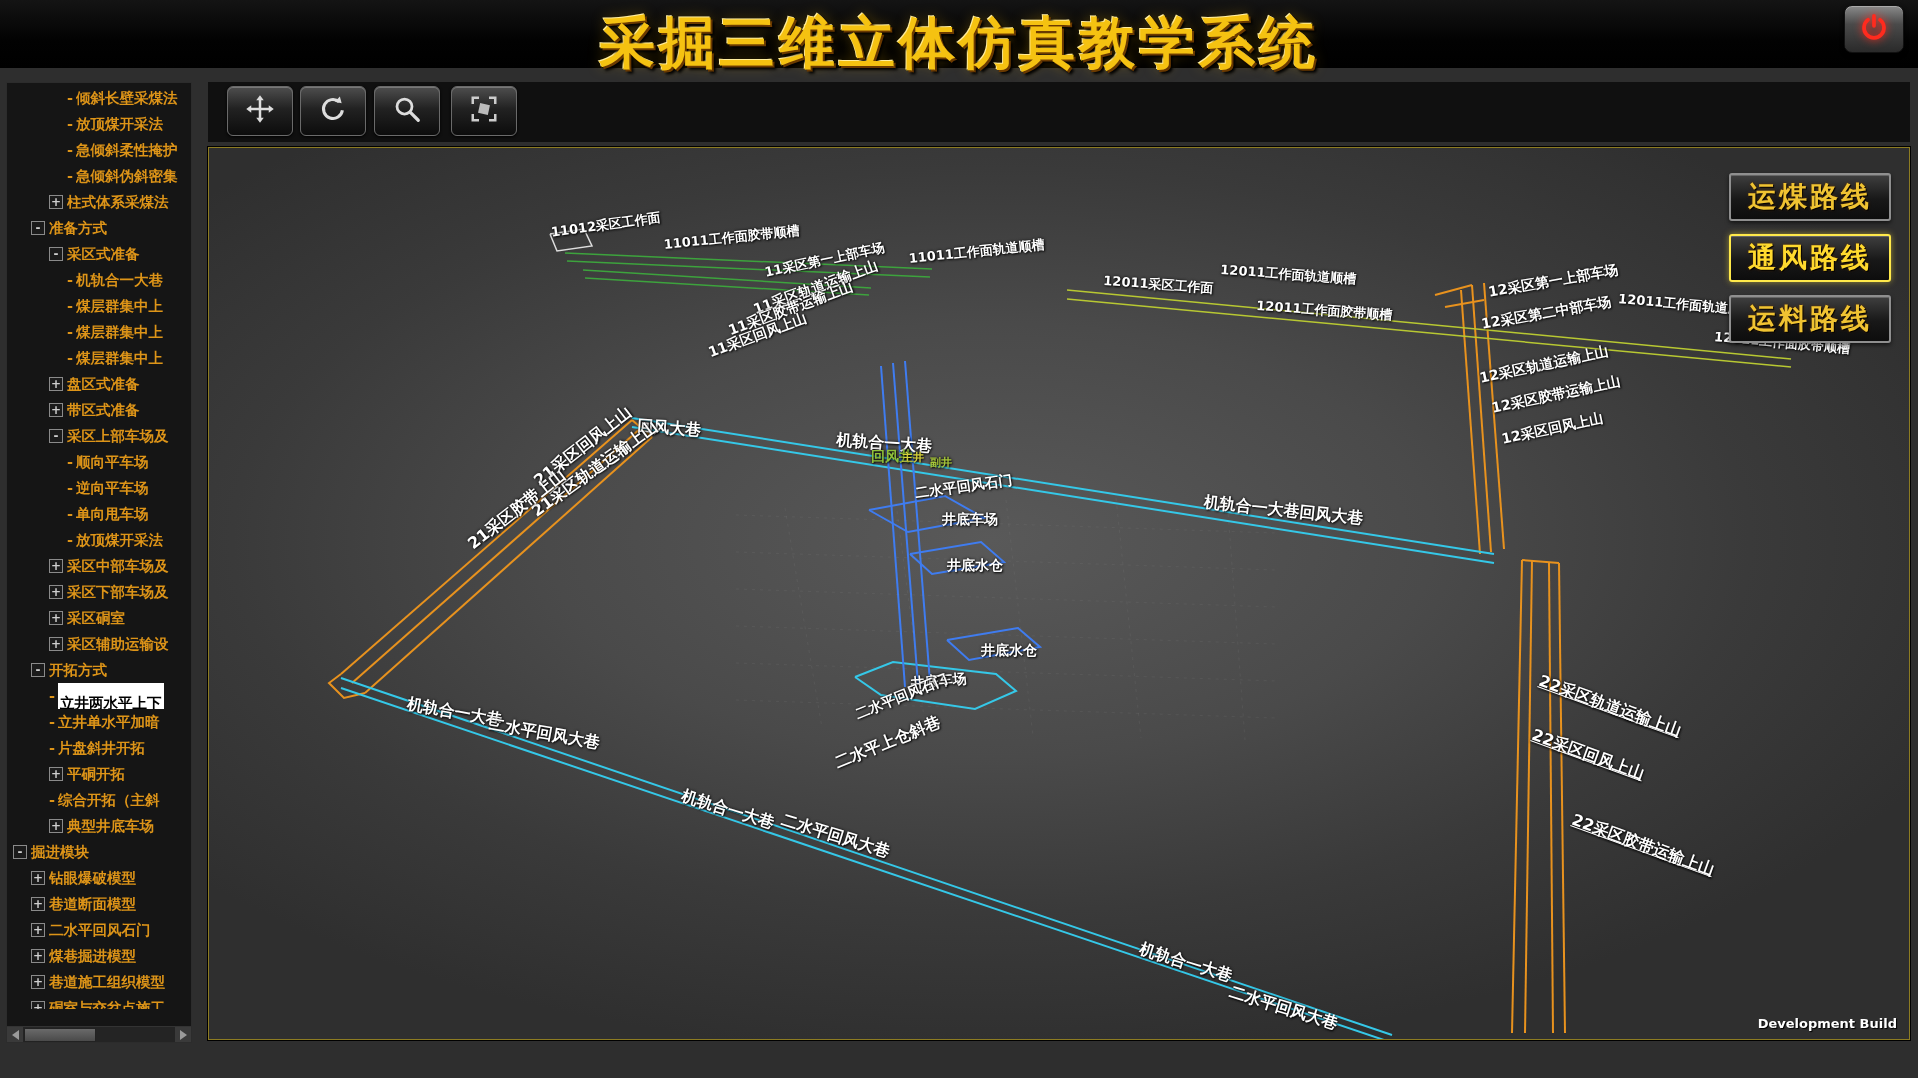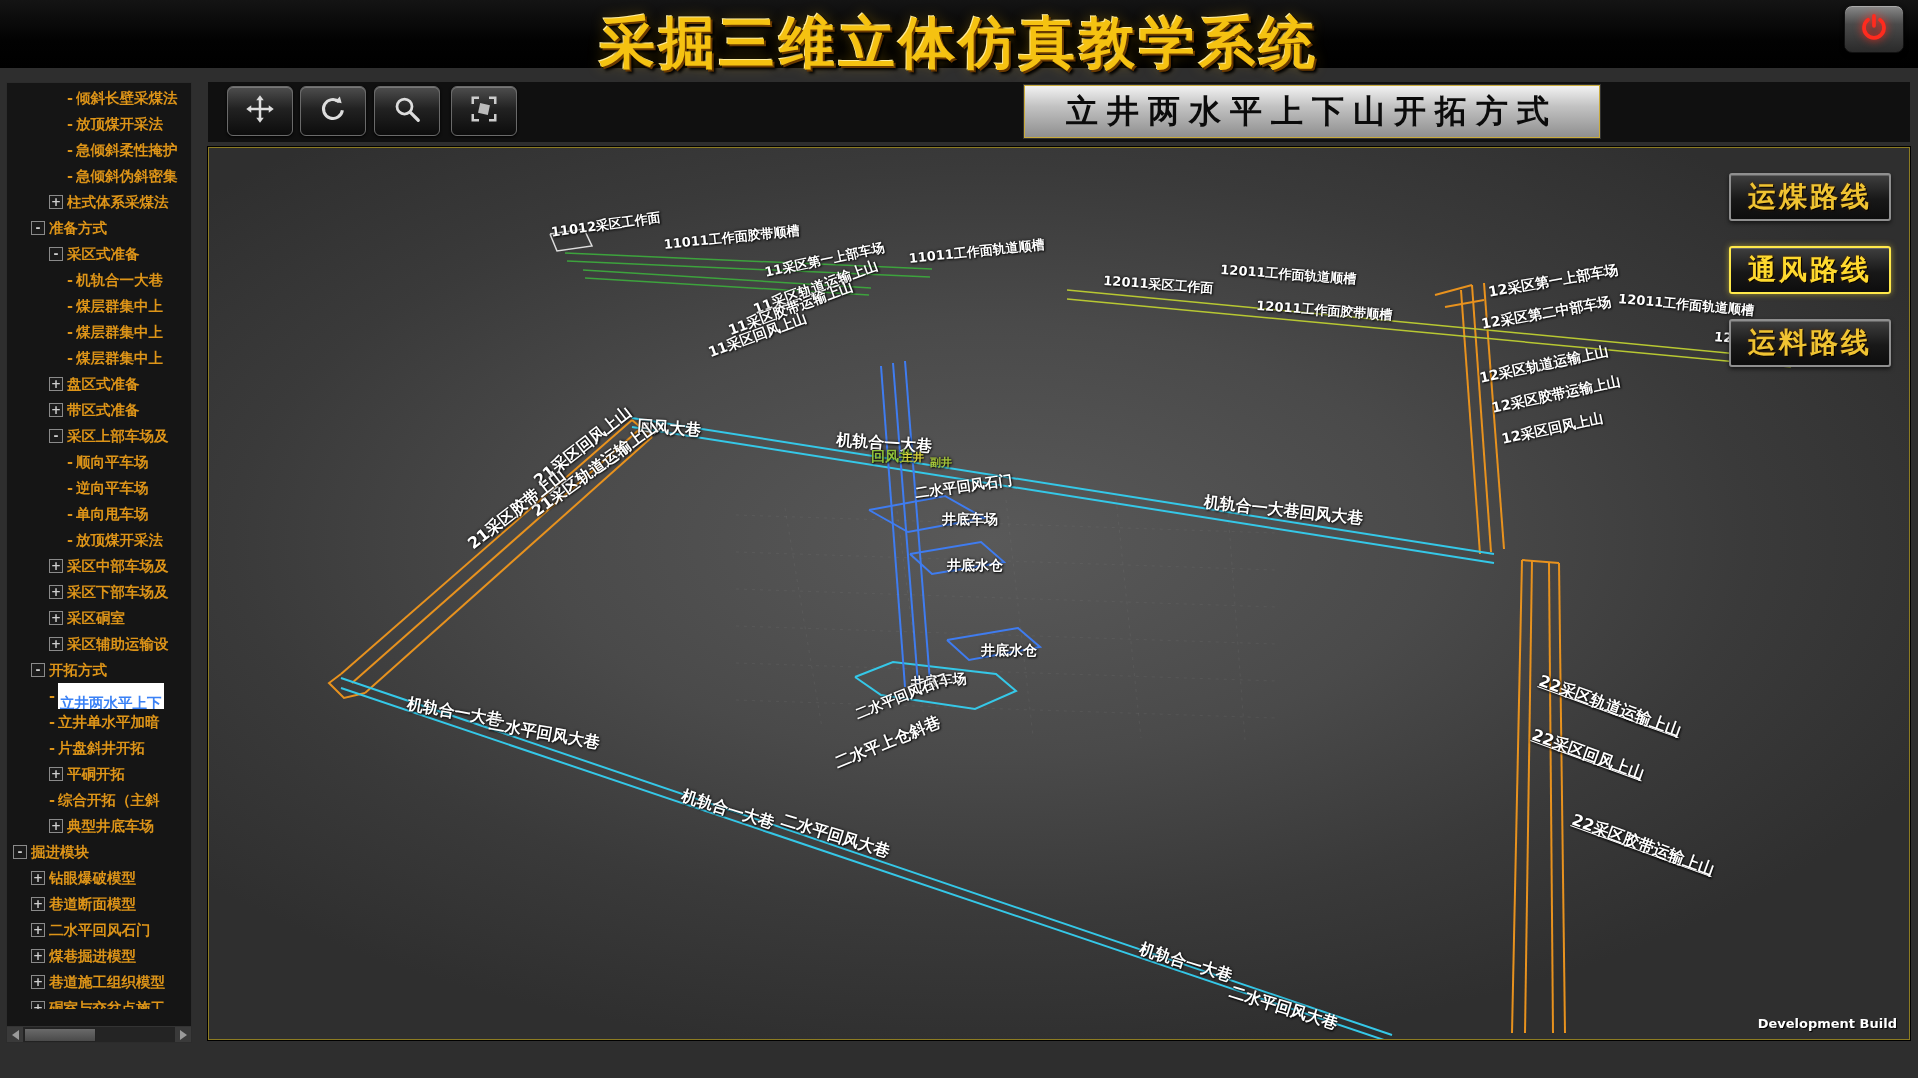--- a/index.html
+++ b/index.html
@@ -32,21 +32,21 @@
     box-shadow:0 0 0 1px #333; }
   .view-title-box span { font-size:32px; font-weight:bold; letter-spacing:9px; color:#0b0b0b; }
 
   
   .sidebar { position:absolute; left:6px; top:82px; width:186px; height:961px;
     background:#151515; border:1px solid #2c2c2c; overflow:hidden; }
   .tree { position:absolute; left:0; top:2px; width:100%; height:924px; overflow:hidden; }
   .tree-item { height:26px; line-height:26px; white-space:nowrap; overflow:hidden;
     font-size:14.5px; font-weight:bold; color:#dd9418; cursor:pointer;
     display:flex; align-items:center; }
-  .tree-item.selected .tree-label { background:#ffffff; color:#3b82f6; padding:12px 2px;margin-top:13px; }
+  .tree-item.selected .tree-label { background:#ffffff; color:#000000; padding:12px 2px;margin-top:13px; }
   .tree-toggle { display:inline-block; width:14px; height:14px; line-height:12px;
     text-align:center; font-size:12px; color:#cfcfcf; background:#1b1b1b;
     border:1px solid #8a8a8a; margin-right:4px; flex:0 0 auto; }
   .tree-dash { margin-right:3px; flex:0 0 auto; }
   .tree-label { overflow:hidden; white-space:nowrap; }
   .hscroll { position:absolute; left:0; bottom:0; width:100%; height:16px;
     background:#242424; border-top:1px solid #333; }
   .hs-arrow { position:absolute; top:0; width:16px; height:16px; background:#3a3a3a;
     display:flex; align-items:center; justify-content:center; cursor:pointer; }
   .hs-arrow.left { left:0; } .hs-arrow.right { right:0; }
@@ -63,21 +63,21 @@
     overflow:hidden; cursor:move; }
   .scene-svg { position:absolute; left:0; top:0; }
   .scene-labels { position:absolute; inset:0; pointer-events:none; }
   .scene-label { position:absolute; color:#fff; font-weight:bold; white-space:nowrap;
     transform-origin:0 0; text-shadow:0 0 3px rgba(0,0,0,.9), 1px 1px 2px rgba(0,0,0,.8); }
   .watermark { position:absolute; right:12px; bottom:8px; font-size:13px; font-weight:bold;
     color:#fff; text-shadow:1px 1px 1px #000; }
 
   
   .route-buttons { position:absolute; top:25px; right:18px; display:flex;
-    flex-direction:column; gap:25px;align-items:flex-end; }
+    flex-direction:column; gap:13px;align-items:flex-end; }
   .route-btn { width:162px; height:48px; line-height:44px; text-align:center;
     font-size:28px; font-weight:bold; letter-spacing:3px; color:#f0c332;
     background:linear-gradient(#3f3f3f,#181818 55%,#0d0d0d);
     border:2px solid #8f8f8f; border-radius:3px; cursor:pointer;
     text-shadow:1px 1px 1px #000, 0 0 3px #5a2e00;
     box-shadow:inset 0 1px 0 #666, 0 2px 4px rgba(0,0,0,.6); }
   .route-btn.active { border-color:#ffe94a; color:#ffd92e;
     box-shadow:0 0 6px rgba(255,230,60,.5), inset 0 1px 0 #666;font-family:Liberation Serif, serif; }
 </style>
 </head>
@@ -120,23 +120,20 @@
       </svg>
     </span>
   </div>
   <div class="tool-btn" style="left:243px">
     <span>
       <svg width="30" height="30" viewBox="0 0 24 24">
         <path d="M3 8V3h5M16 3h5v5M21 16v5h-5M8 21H3v-5" fill="none" stroke="#ccc" stroke-width="2"></path>
         <rect x="8" y="8" width="8" height="8" fill="#bbb" transform="rotate(12 12 12)"></rect>
       </svg>
     </span>
-  </div>
-  <div class="view-title-box">
-    <span>立井两水平上下山开拓方式</span>
   </div>
 </div>
 
 <div class="sidebar">
   <div class="tree">
       <div class="tree-item" style="padding-left: 60px;">
         <span class="tree-dash">-</span>
         <span class="tree-label">倾斜长壁采煤法</span>
       </div>
       <div class="tree-item" style="padding-left: 60px;">

